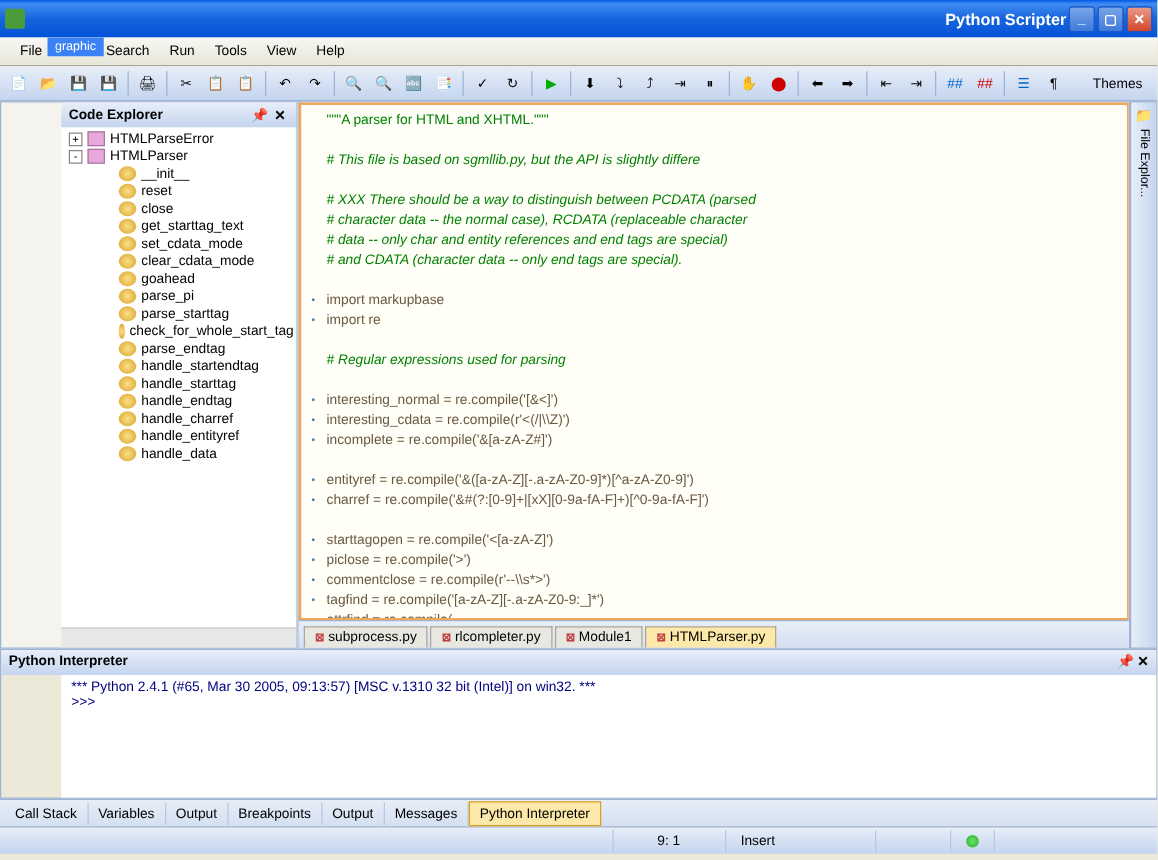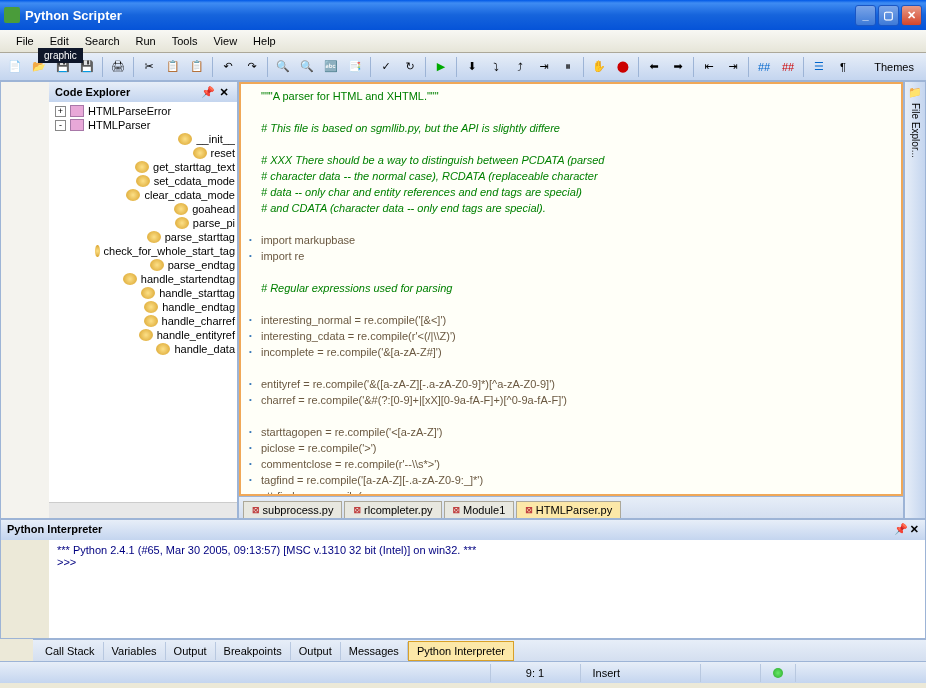--- a/index.html
+++ b/index.html
@@ -1,42 +1,42 @@
 <!DOCTYPE html>
 <html><head>
 <meta charset="utf-8">
 <style>
 * { margin: 0; padding: 0; box-sizing: border-box; font-family: Tahoma, sans-serif; font-size: 11px; }
 body { background: #ece9d8; width: 926px; height: 688px; overflow: hidden; }
 
-.titlebar { height: 30px; background: linear-gradient(to bottom, #0058e6 0%, #3f8cf3 10%, #1664dc 50%, #0553d8 100%); display: flex; align-items: center; padding: 0 4px; color: white; font-weight: bold; }
+.titlebar { height: 30px; background: linear-gradient(to bottom, #0058e6 0%, #3f8cf3 10%, #1664dc 50%, #0553d8 100%); display: flex; align-items: center; padding: 0 4px; color: white; font-weight: bold; text-align: right; }
 .titlebar .icon { width: 16px; height: 16px; background: #4a9c3a; border-radius: 2px; margin-right: 5px; }
 .titlebar .title { flex: 1; font-size: 13px; }
 .titlebar .winbtn { width: 21px; height: 21px; margin-left: 2px; border: 1px solid #1a56c4; background: linear-gradient(to bottom, #7ba5e8, #3d7ad8); border-radius: 3px; display: flex; align-items: center; justify-content: center; color: white; font-weight: bold; cursor: pointer; }
 .titlebar .winbtn.close { background: linear-gradient(to bottom, #e89b88, #d4452a); }
 
-.graphic-tag { position: absolute; top: 48px; left: 38px; background: #0f172a; color: white; padding: 2px 6px; font-size: 10px; z-index: 100; }
+.graphic-tag { position: absolute; top: 30px; left: 38px; background: #3b82f6; color: white; padding: 2px 6px; font-size: 10px; z-index: 100; }
 
 .menubar { height: 22px; background: linear-gradient(to bottom, #f8f8f4, #e6e5d8); display: flex; align-items: center; padding: 11px 8px; border-bottom: 1px solid #aca899; }
 .menubar span { padding: 3px 8px; cursor: pointer; }
 
 .toolbar { height: 28px; background: linear-gradient(to bottom, #e7eef8, #c4d5ef); display: flex; align-items: center; padding: 0 4px; gap: 2px; border-bottom: 1px solid #9db4d6; }
 .toolbar .tbtn { width: 22px; height: 22px; display: flex; align-items: center; justify-content: center; cursor: pointer; }
 .toolbar .sep { width: 1px; height: 20px; background: #9db4d6; margin: 0 2px; }
 .toolbar .themes { margin-left: auto; padding: 2px 8px; cursor: pointer; }
 
 .main { display: flex; height: 438px; }
 
 .sidebar { width: 238px; background: #f4f3ee; border: 1px solid #9db4d6; display: flex; flex-direction: column; padding-left: 48px; }
 .sidebar-title { height: 20px; background: linear-gradient(to bottom, #e7eef8, #c4d5ef); padding: 3px 6px; font-weight: bold; display: flex; align-items: center; }
 .sidebar-title .controls { margin-left: auto; display: flex; gap: 2px; }
 .sidebar-title .pc { cursor: pointer; width: 14px; text-align: center; }
 .tree { flex: 1; background: white; overflow-y: scroll; padding: 2px; }
 .tree-item { display: flex; align-items: center; padding: 1px 0 1px 4px; white-space: nowrap; cursor: pointer; }
-.tree-item.l2 { padding-left: 44px; justify-content: flex-end; }
+.tree-item.l2 { padding-left: 44px; }
 .tree-item .exp { width: 11px; height: 11px; border: 1px solid #888; background: white; display: flex; align-items: center; justify-content: center; font-size: 9px; margin-right: 4px; line-height: 1; }
 .tree-item .icon { width: 14px; height: 12px; margin-right: 4px; display: inline-block; }
 .tree-item .icon.cls { background: #e8a8d8; border: 1px solid #a878a8; }
 .tree-item .icon.fn { background: radial-gradient(circle, #fce088, #d8a028); border-radius: 50%; }
 .hs { height: 16px; background: #e8e8e8; border-top: 1px solid #ccc; }
 
 .editor-area { flex: 1; display: flex; flex-direction: column; background: white; border: 1px solid #9db4d6; }
 .code-editor { flex: 1; border: 2px solid #f0a858; background: #fffff8; font-family: 'Courier New', monospace; font-size: 12px; padding: 4px 8px; overflow: auto; line-height: 16px; white-space: pre; position: relative; }
 .code-line { display: flex; }
 .code-line .bullet { width: 12px; color: #3878b8; font-size: 8px; }
@@ -51,21 +51,21 @@
 .tab .x { color: #c04040; font-weight: bold; font-size: 9px; }
 
 .side-tab { width: 22px; background: linear-gradient(to right, #e7eef8, #c4d5ef); border: 1px solid #9db4d6; display: flex; flex-direction: column; align-items: center; padding-top: 4px; }
 .side-tab .vtxt { writing-mode: vertical-rl; margin-top: 4px; font-size: 10px; }
 
 .interp { border: 1px solid #9db4d6; }
 .interp-title { height: 20px; background: linear-gradient(to bottom, #e7eef8, #c4d5ef); padding: 3px 6px; font-weight: bold; display: flex; }
 .interp-title .controls { margin-left: auto; display: flex; gap: 2px; }
 .interp-body { height: 98px; background: white; font-family: 'Courier New', monospace; font-size: 12px; padding: 4px 8px; color: #000080; overflow-y: scroll; margin-left: 48px; }
 
-.bottom-tabs { height: 22px; background: linear-gradient(to bottom, #e7eef8, #d4dff0); display: flex; align-items: center; padding: 0 4px; border-top: 1px solid #9db4d6; margin-left: 33px; }
+.bottom-tabs { height: 22px; background: linear-gradient(to bottom, #e7eef8, #d4dff0); display: flex; align-items: center; padding: 0 4px; border-top: 1px solid #9db4d6; }
 .btab { padding: 3px 8px; cursor: pointer; display: flex; align-items: center; gap: 3px; border-right: 1px solid #b8c8e0; }
 .btab.active { background: #fce8a8; border: 1px solid #d8a028; }
 
 .statusbar { height: 22px; background: linear-gradient(to bottom, #e7eef8, #c4d5ef); display: flex; align-items: center; border-top: 1px solid #9db4d6; justify-content: center; }
 .statusbar .cell { padding: 0 12px; border-right: 1px solid #b8c8e0; height: 18px; display: flex; align-items: center; }
 .statusbar .led { width: 10px; height: 10px; background: radial-gradient(circle, #68e868, #28a828); border-radius: 50%; }
 
 ::-webkit-scrollbar { width: 16px; height: 16px; }
 ::-webkit-scrollbar-track { background: #e8e8e0; }
 ::-webkit-scrollbar-thumb { background: linear-gradient(to right, #d0d8e8, #b8c8e0); border: 1px solid #9db4d6; }
@@ -165,20 +165,24 @@
         <div class="tree-item l2">
           <span class="icon fn"></span>
           <span>__init__</span>
         </div>
         <div class="tree-item l2">
           <span class="icon fn"></span>
           <span>reset</span>
         </div>
         <div class="tree-item l2">
           <span class="icon fn"></span>
+          <span>close</span>
+        </div>
+        <div class="tree-item l2">
+          <span class="icon fn"></span>
           <span>get_starttag_text</span>
         </div>
         <div class="tree-item l2">
           <span class="icon fn"></span>
           <span>set_cdata_mode</span>
         </div>
         <div class="tree-item l2">
           <span class="icon fn"></span>
           <span>clear_cdata_mode</span>
         </div>

